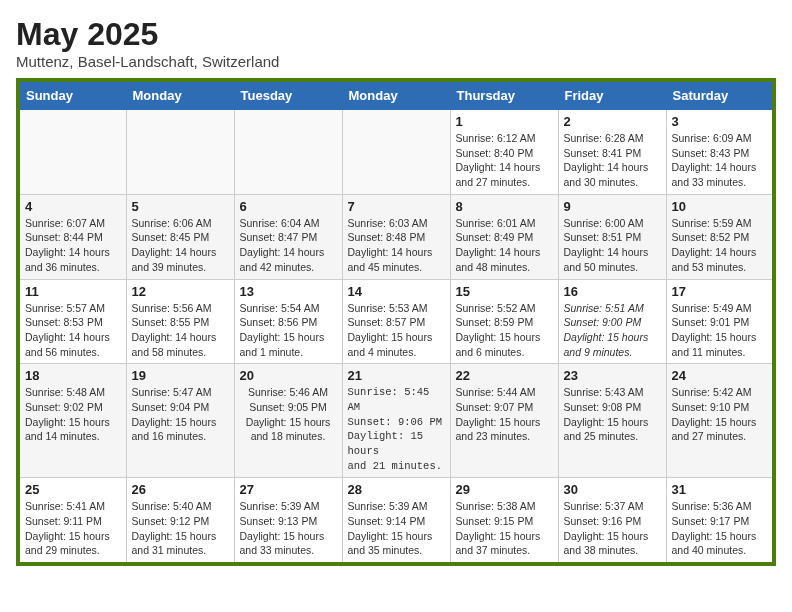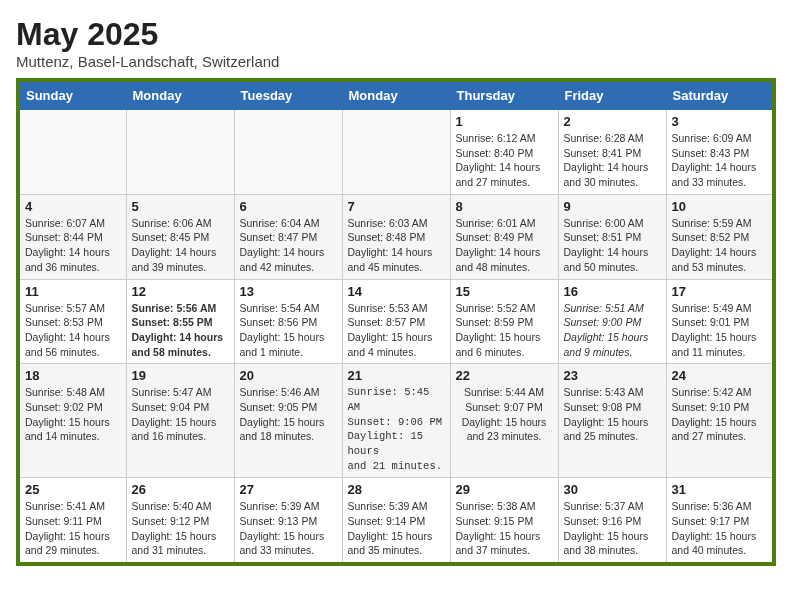--- a/index.html
+++ b/index.html
@@ -195,21 +195,21 @@
       <tr>
         <td>
           <span class="day-number">11</span>
           <div class="day-info" style="white-space: pre-line;">Sunrise: 5:57 AM
 Sunset: 8:53 PM
 Daylight: 14 hours
 and 56 minutes.</div>
         </td>
         <td>
           <span class="day-number">12</span>
-          <div class="day-info" style="white-space: pre-line; font-weight: bold;">Sunrise: 5:56 AM
+          <div class="day-info" style="white-space: pre-line;">Sunrise: 5:56 AM
 Sunset: 8:55 PM
 Daylight: 14 hours
 and 58 minutes.</div>
         </td>
         <td>
           <span class="day-number">13</span>
           <div class="day-info" style="white-space: pre-line;">Sunrise: 5:54 AM
 Sunset: 8:56 PM
 Daylight: 15 hours
 and 1 minute.</div>
@@ -253,35 +253,35 @@
         </td>
         <td>
           <span class="day-number">19</span>
           <div class="day-info" style="white-space: pre-line;">Sunrise: 5:47 AM
 Sunset: 9:04 PM
 Daylight: 15 hours
 and 16 minutes.</div>
         </td>
         <td>
           <span class="day-number">20</span>
-          <div class="day-info" style="white-space: pre-line;">Sunrise: 5:46 AM
+          <div class="day-info" style="white-space: pre-line; text-align: center;">Sunrise: 5:46 AM
 Sunset: 9:05 PM
 Daylight: 15 hours
 and 18 minutes.</div>
         </td>
         <td>
           <span class="day-number">21</span>
           <div class="day-info" style="white-space: pre-line; font-family: Liberation Mono, monospace;">Sunrise: 5:45 AM
 Sunset: 9:06 PM
 Daylight: 15 hours
 and 21 minutes.</div>
         </td>
         <td>
           <span class="day-number">22</span>
-          <div class="day-info" style="white-space: pre-line; text-align: center;">Sunrise: 5:44 AM
+          <div class="day-info" style="white-space: pre-line;">Sunrise: 5:44 AM
 Sunset: 9:07 PM
 Daylight: 15 hours
 and 23 minutes.</div>
         </td>
         <td>
           <span class="day-number">23</span>
           <div class="day-info" style="white-space: pre-line;">Sunrise: 5:43 AM
 Sunset: 9:08 PM
 Daylight: 15 hours
 and 25 minutes.</div>

